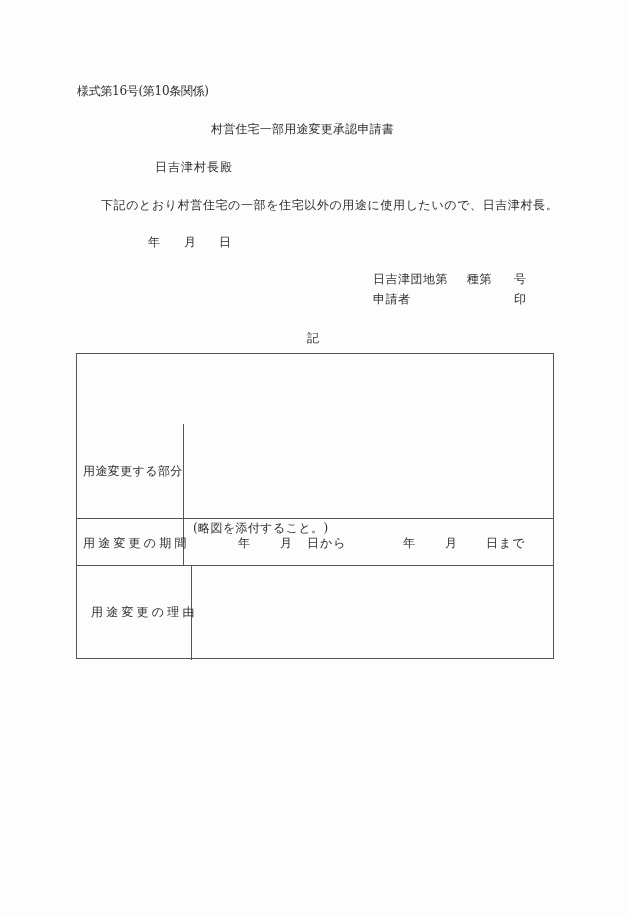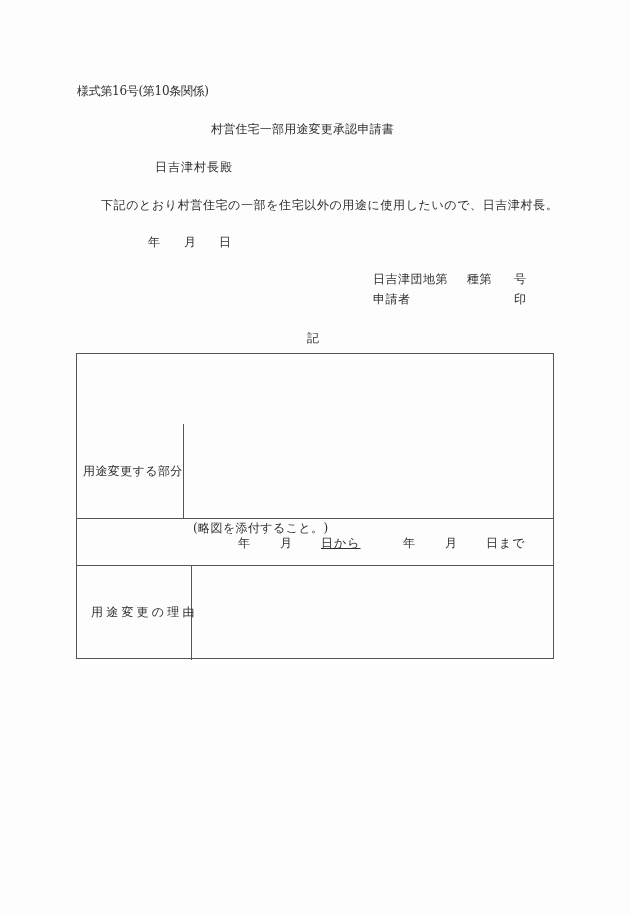--- a/index.html
+++ b/index.html
@@ -81,21 +81,21 @@
     #use-label-l2a { left: 6px; top: 43px; }
     #use-label-l2b { left: 89px; top: 43px; }
 
     #part-label { left: 6px; top: 40px; letter-spacing: 0.4px; }
     #part-note { left: 9px; top: 66px; letter-spacing: 0.4px; margin-top: 31px; }
 
     #period-label { left: 6px; top: 17px; letter-spacing: 3.2px; }
     .period-text { top: 17px; }
     #p-from-year { left: 54px; }
     #p-from-month { left: 96px; }
-    #p-from-day { left: 137px; letter-spacing: 1px; text-decoration: underline; }
+    #p-from-day { left: 123px; letter-spacing: 1px; }
     #p-to-year { left: 219px; }
     #p-to-month { left: 261px; }
     #p-to-day { left: 302px; letter-spacing: 1px; }
 
     #reason-label { left: 6px; top: 39px; letter-spacing: 3.2px; }
   </style>
 </head>
 <body>
 
 <div>
@@ -131,20 +131,23 @@
     <div id="row-part" class="row">
       <div class="label-cell">
         <span id="part-label" class="cell-text">用途変更する部分</span>
       </div>
       <div class="value-cell">
         <span id="part-note" class="cell-text">(略図を添付すること。)</span>
       </div>
     </div>
 
     <div id="row-period" class="row">
+      <div class="label-cell">
+        <span id="period-label" class="cell-text">用途変更の期間</span>
+      </div>
       <div class="value-cell">
         <span id="p-from-year" class="cell-text period-text">年</span>
         <span id="p-from-month" class="cell-text period-text">月</span>
         <span id="p-from-day" class="cell-text period-text">日から</span>
         <span id="p-to-year" class="cell-text period-text">年</span>
         <span id="p-to-month" class="cell-text period-text">月</span>
         <span id="p-to-day" class="cell-text period-text">日まで</span>
       </div>
     </div>
 

